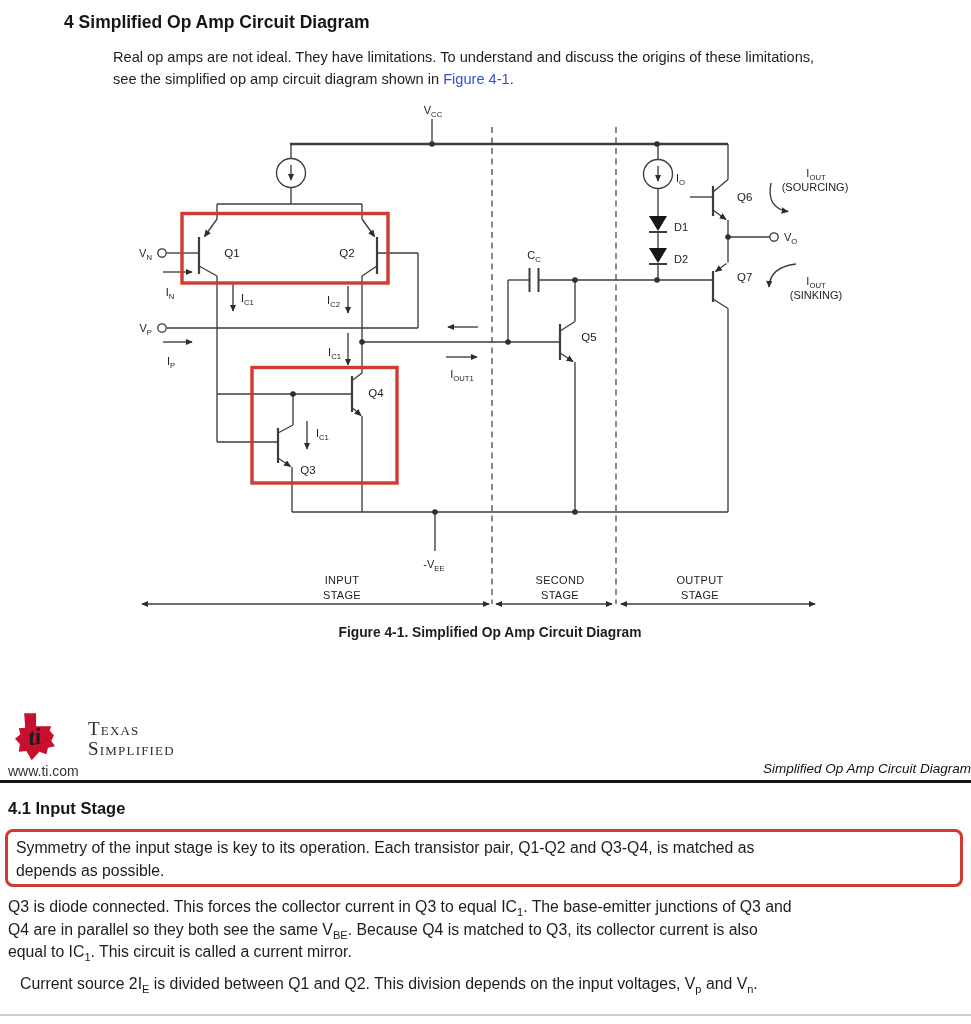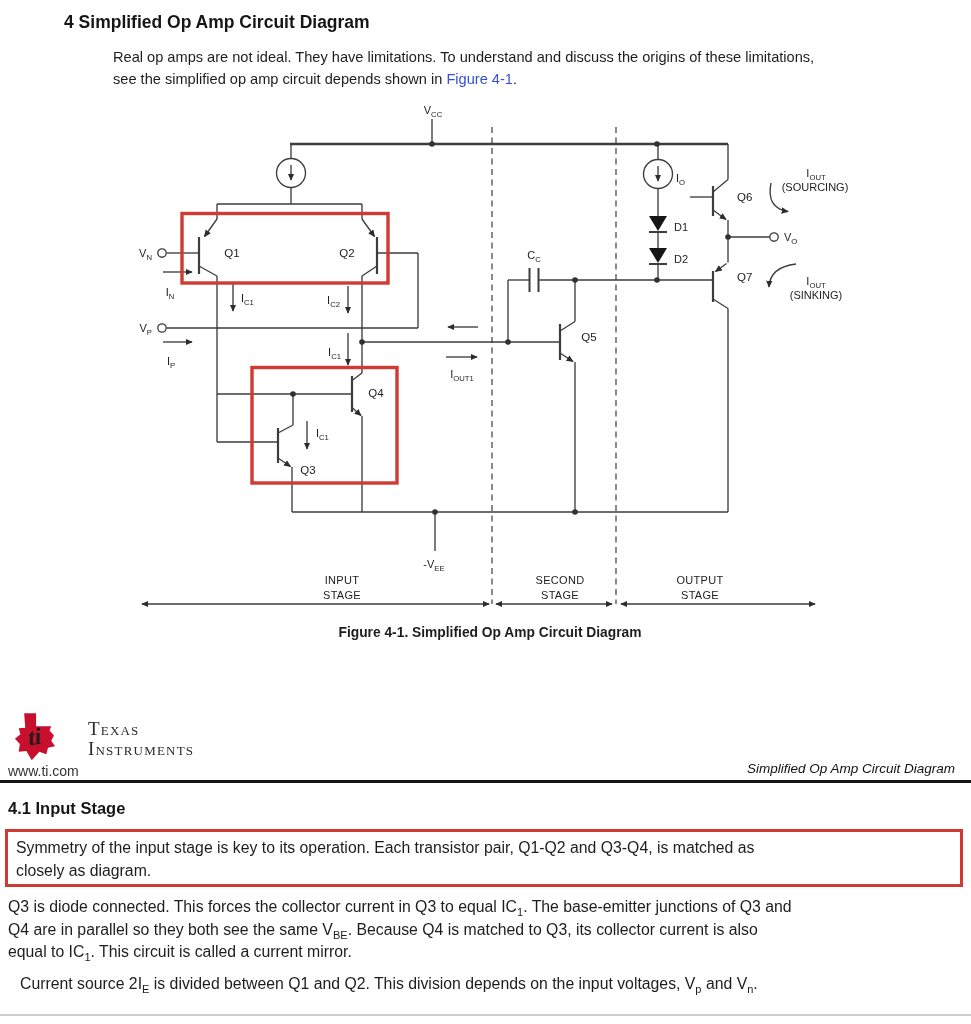--- a/index.html
+++ b/index.html
@@ -25,21 +25,21 @@
   .h41{font-size:16.5px;font-weight:bold;color:#161616;}
   .hl-box{position:absolute;border:3px solid #cf3a32;box-sizing:border-box;}
   .divider{position:absolute;left:0;width:971px;height:2px;background:#cdcdcd;}
 </style>
 </head>
 <body>
 
 <div class="page">
 
   <div class="abs h1" style="left:64px;top:12px;">4 Simplified Op Amp Circuit Diagram</div>
-  <div class="abs body-text" style="left:75px;top:46px;width:880px;margin-left:38px;"><span>Real op amps are not ideal. They have limitations. To understand and discuss the origins of these limitations,</span><br><span>see the simplified op amp circuit depends shown in </span><span class="link">Figure 4-1</span><span>.</span></div>
+  <div class="abs body-text" style="left:75px;top:46px;width:880px;margin-left:38px;"><span>Real op amps are not ideal. They have limitations. To understand and discuss the origins of these limitations,</span><br><span>see the simplified op amp circuit diagram shown in </span><span class="link">Figure 4-1</span><span>.</span></div>
 
   <svg class="abs" style="left:0;top:95px;" width="971" height="560" viewBox="0 95 971 560">
     <defs>
       <marker id="ah" markerUnits="userSpaceOnUse" markerWidth="10" markerHeight="8" refX="6.4" refY="3.2" orient="auto">
         <path d="M0,0 L7.2,3.2 L0,6.4 Z" fill="#2d2d2d"></path>
       </marker>
       <marker id="ahr" markerUnits="userSpaceOnUse" markerWidth="10" markerHeight="8" refX="6.4" refY="3.2" orient="auto-start-reverse">
         <path d="M0,0 L7.2,3.2 L0,6.4 Z" fill="#2d2d2d"></path>
       </marker>
     </defs>
@@ -233,30 +233,30 @@
 
     <text class="caption" x="490" y="637" text-anchor="middle">Figure 4-1. Simplified Op Amp Circuit Diagram</text>
   </svg>
 
   <svg class="abs" style="left:10px;top:711px;" width="50" height="52" viewBox="0 0 44 48">
     <path d="M12,2 L23,2 L23,14 L37,14 L35.5,18 L39.5,22.5 L37,27.5 L40.5,32.5 L34,34 L32.5,40 L26,37.5 L19,45.5 L14,37 L7,37.5 L8,30.5 L3.5,25.5 L8.5,21.5 L7,16 L13,15.5 Z" fill="#c8102e"></path>
     <text x="22" y="31" text-anchor="middle" transform="rotate(-8 22 26)" style="font-family:'Liberation Serif',serif;font-style:italic;font-weight:bold;font-size:22px;" fill="#ffffff">ti</text>
   </svg>
   <div class="abs brand" style="left:58px;top:719px;margin-left:30px;">
     <div class="l1">Texas</div>
-    <div class="l2" style="margin-top:1px;">Instruments</div>
+    <div class="l2" style="margin-top:1px;">Simplified</div>
   </div>
   <div class="abs site" style="left:8px;top:763px;">www.ti.com</div>
-  <div class="abs doc-title" style="right:16px;top:761px;margin-left:13px;">Simplified Op Amp Circuit Diagram</div>
+  <div class="abs doc-title" style="right:0;top:761px;margin-left:13px;">Simplified Op Amp Circuit Diagram</div>
   <div class="rule" style="top:780px;"></div>
 
   <div class="abs h41" style="left:8px;top:799px;text-align:right;">4.1 Input Stage</div>
 
-  <div class="hl-box" style="left:5px;top:829px;width:958px;height:58px;">
-    <div class="body-text2" style="padding:5px 8px;"><span>Symmetry of the input stage is key to its operation. Each transistor pair, Q1-Q2 and Q3-Q4, is matched as</span><br><span>closely as diagram.</span></div>
+  <div class="hl-box" style="left:5px;top:829px;width:958px;height:58px;border-radius:8px;">
+    <div class="body-text2" style="padding:5px 8px;"><span>Symmetry of the input stage is key to its operation. Each transistor pair, Q1-Q2 and Q3-Q4, is matched as</span><br><span>depends as possible.</span></div>
   </div>
 
   <div class="abs body-text2" style="left:8px;top:896px;width:957px;"><span>Q3 is diode connected. This forces the collector current in Q3 to equal IC</span><sub>1</sub><span>. The base-emitter junctions of Q3 and</span><br><span>Q4 are in parallel so they both see the same V</span><sub>BE</sub><span>. Because Q4 is matched to Q3, its collector current is also</span><br><span>equal to IC</span><sub>1</sub><span>. This circuit is called a current mirror.</span></div>
 
   <div class="abs body-text2" style="left:20px;top:973px;width:957px;"><span>Current source 2I</span><sub>E</sub><span> is divided between Q1 and Q2. This division depends on the input voltages, V</span><sub>p</sub><span> and V</span><sub>n</sub><span>.</span></div>
 
   <div class="divider" style="top:1014px;"></div>
 </div>
 
 </body></html>

